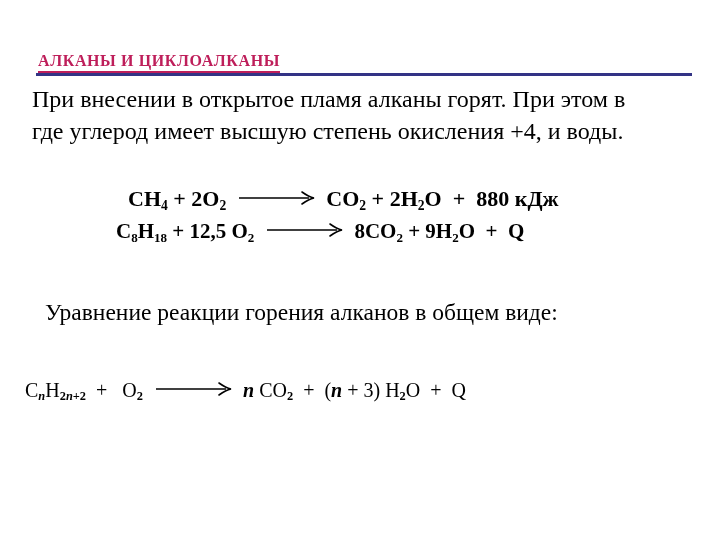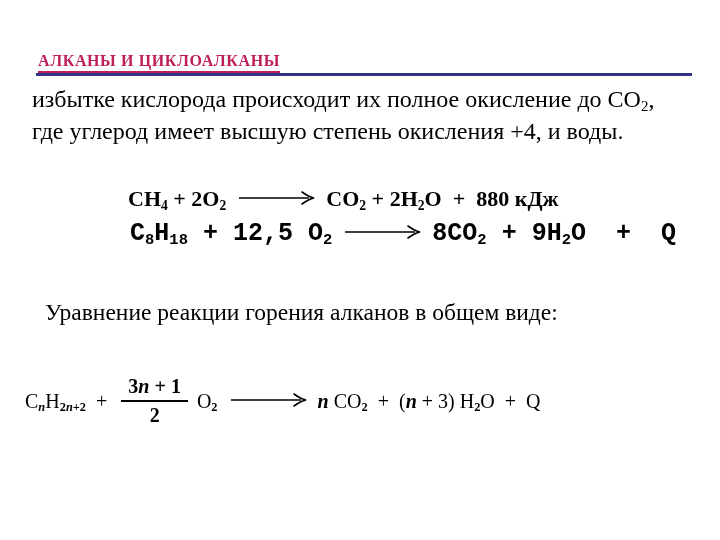--- a/index.html
+++ b/index.html
@@ -51,25 +51,24 @@
     white-space: pre;
     line-height: 1.2;
   }
   .eq1 {
     left: 128px;
     top: 186px;
     font-size: 22px;
     font-weight: 700;
   }
   .eq2 {
-    left: 130px;
+    left: 116px;
     top: 219px;
-    font-size: 25px;
+    font-size: 21px;
     font-weight: 700;
-    font-family: Liberation Mono, monospace;
   }
   .subtitle {
     position: absolute;
     left: 45px;
     top: 299px;
     font-size: 23.5px;
     white-space: pre;
   }
   .eq3 {
     left: 25px;
@@ -114,34 +113,34 @@
 </head>
 <body>
 
 <div class="slide">
 
   <span class="title">АЛКАНЫ И ЦИКЛОАЛКАНЫ</span>
 
   <div class="rule"></div>
 
   <div class="intro">
-    <div class="intro-line"><span>избытке кислорода происходит их полное окисление до CO</span><sub>2</sub><span>,</span></div>
+    <div class="intro-line"><span>При внесении в открытое пламя алканы горят. При этом в</span></div>
     <div class="intro-line"><span>где углерод имеет высшую степень окисления +4, и воды.</span></div>
   </div>
 
   <div class="eq eq1"><span>CH</span><sub>4</sub><span> + 2O</span><sub>2</sub><svg width="80" height="16" class="arrow">
         <line x1="3" y1="8" x2="73" y2="8" stroke="#000" stroke-width="1.6"></line>
         <path d="M66 2 Q73 7 78 8 Q73 9 66 14" fill="none" stroke="#000" stroke-width="1.6" stroke-linecap="round"></path>
       </svg><span>CO</span><sub>2</sub><span> + 2H</span><sub>2</sub><span>O  +  880 кДж</span></div>
 
   <div class="eq eq2"><span>C</span><sub>8</sub><span>H</span><sub>18</sub><span> + 12,5 O</span><sub>2</sub><svg width="80" height="16" class="arrow">
         <line x1="3" y1="8" x2="73" y2="8" stroke="#000" stroke-width="1.6"></line>
         <path d="M66 2 Q73 7 78 8 Q73 9 66 14" fill="none" stroke="#000" stroke-width="1.6" stroke-linecap="round"></path>
       </svg><span>8CO</span><sub>2</sub><span> + 9H</span><sub>2</sub><span>O  +  Q</span></div>
 
   <div class="subtitle">Уравнение реакции горения алканов в общем виде:</div>
 
-  <div class="eq eq3 eq-general"><span>C</span><sub class="it">n</sub><span>H</span><sub>2</sub><sub class="it">n</sub><sub>+2</sub><span>  +  </span><span class="frac"><span class="num"><span>3</span><span class="it">n</span><span> + 1</span></span><span class="den"><span>2</span></span></span><span> O</span><sub>2</sub><svg width="80" height="16" class="arrow">
+  <div class="eq eq3 eq-general"><span>C</span><sub class="it">n</sub><span>H</span><sub>2</sub><sub class="it">n</sub><sub>+2</sub><span>  +  </span><span> O</span><sub>2</sub><svg width="80" height="16" class="arrow">
         <line x1="3" y1="8" x2="73" y2="8" stroke="#000" stroke-width="1.6"></line>
         <path d="M66 2 Q73 7 78 8 Q73 9 66 14" fill="none" stroke="#000" stroke-width="1.6" stroke-linecap="round"></path>
       </svg><span class="it">n</span><span> CO</span><sub>2</sub><span>  +  (</span><span class="it">n</span><span> + 3) H</span><sub>2</sub><span>O  +  Q</span></div>
 
 </div>
 
 </body></html>

